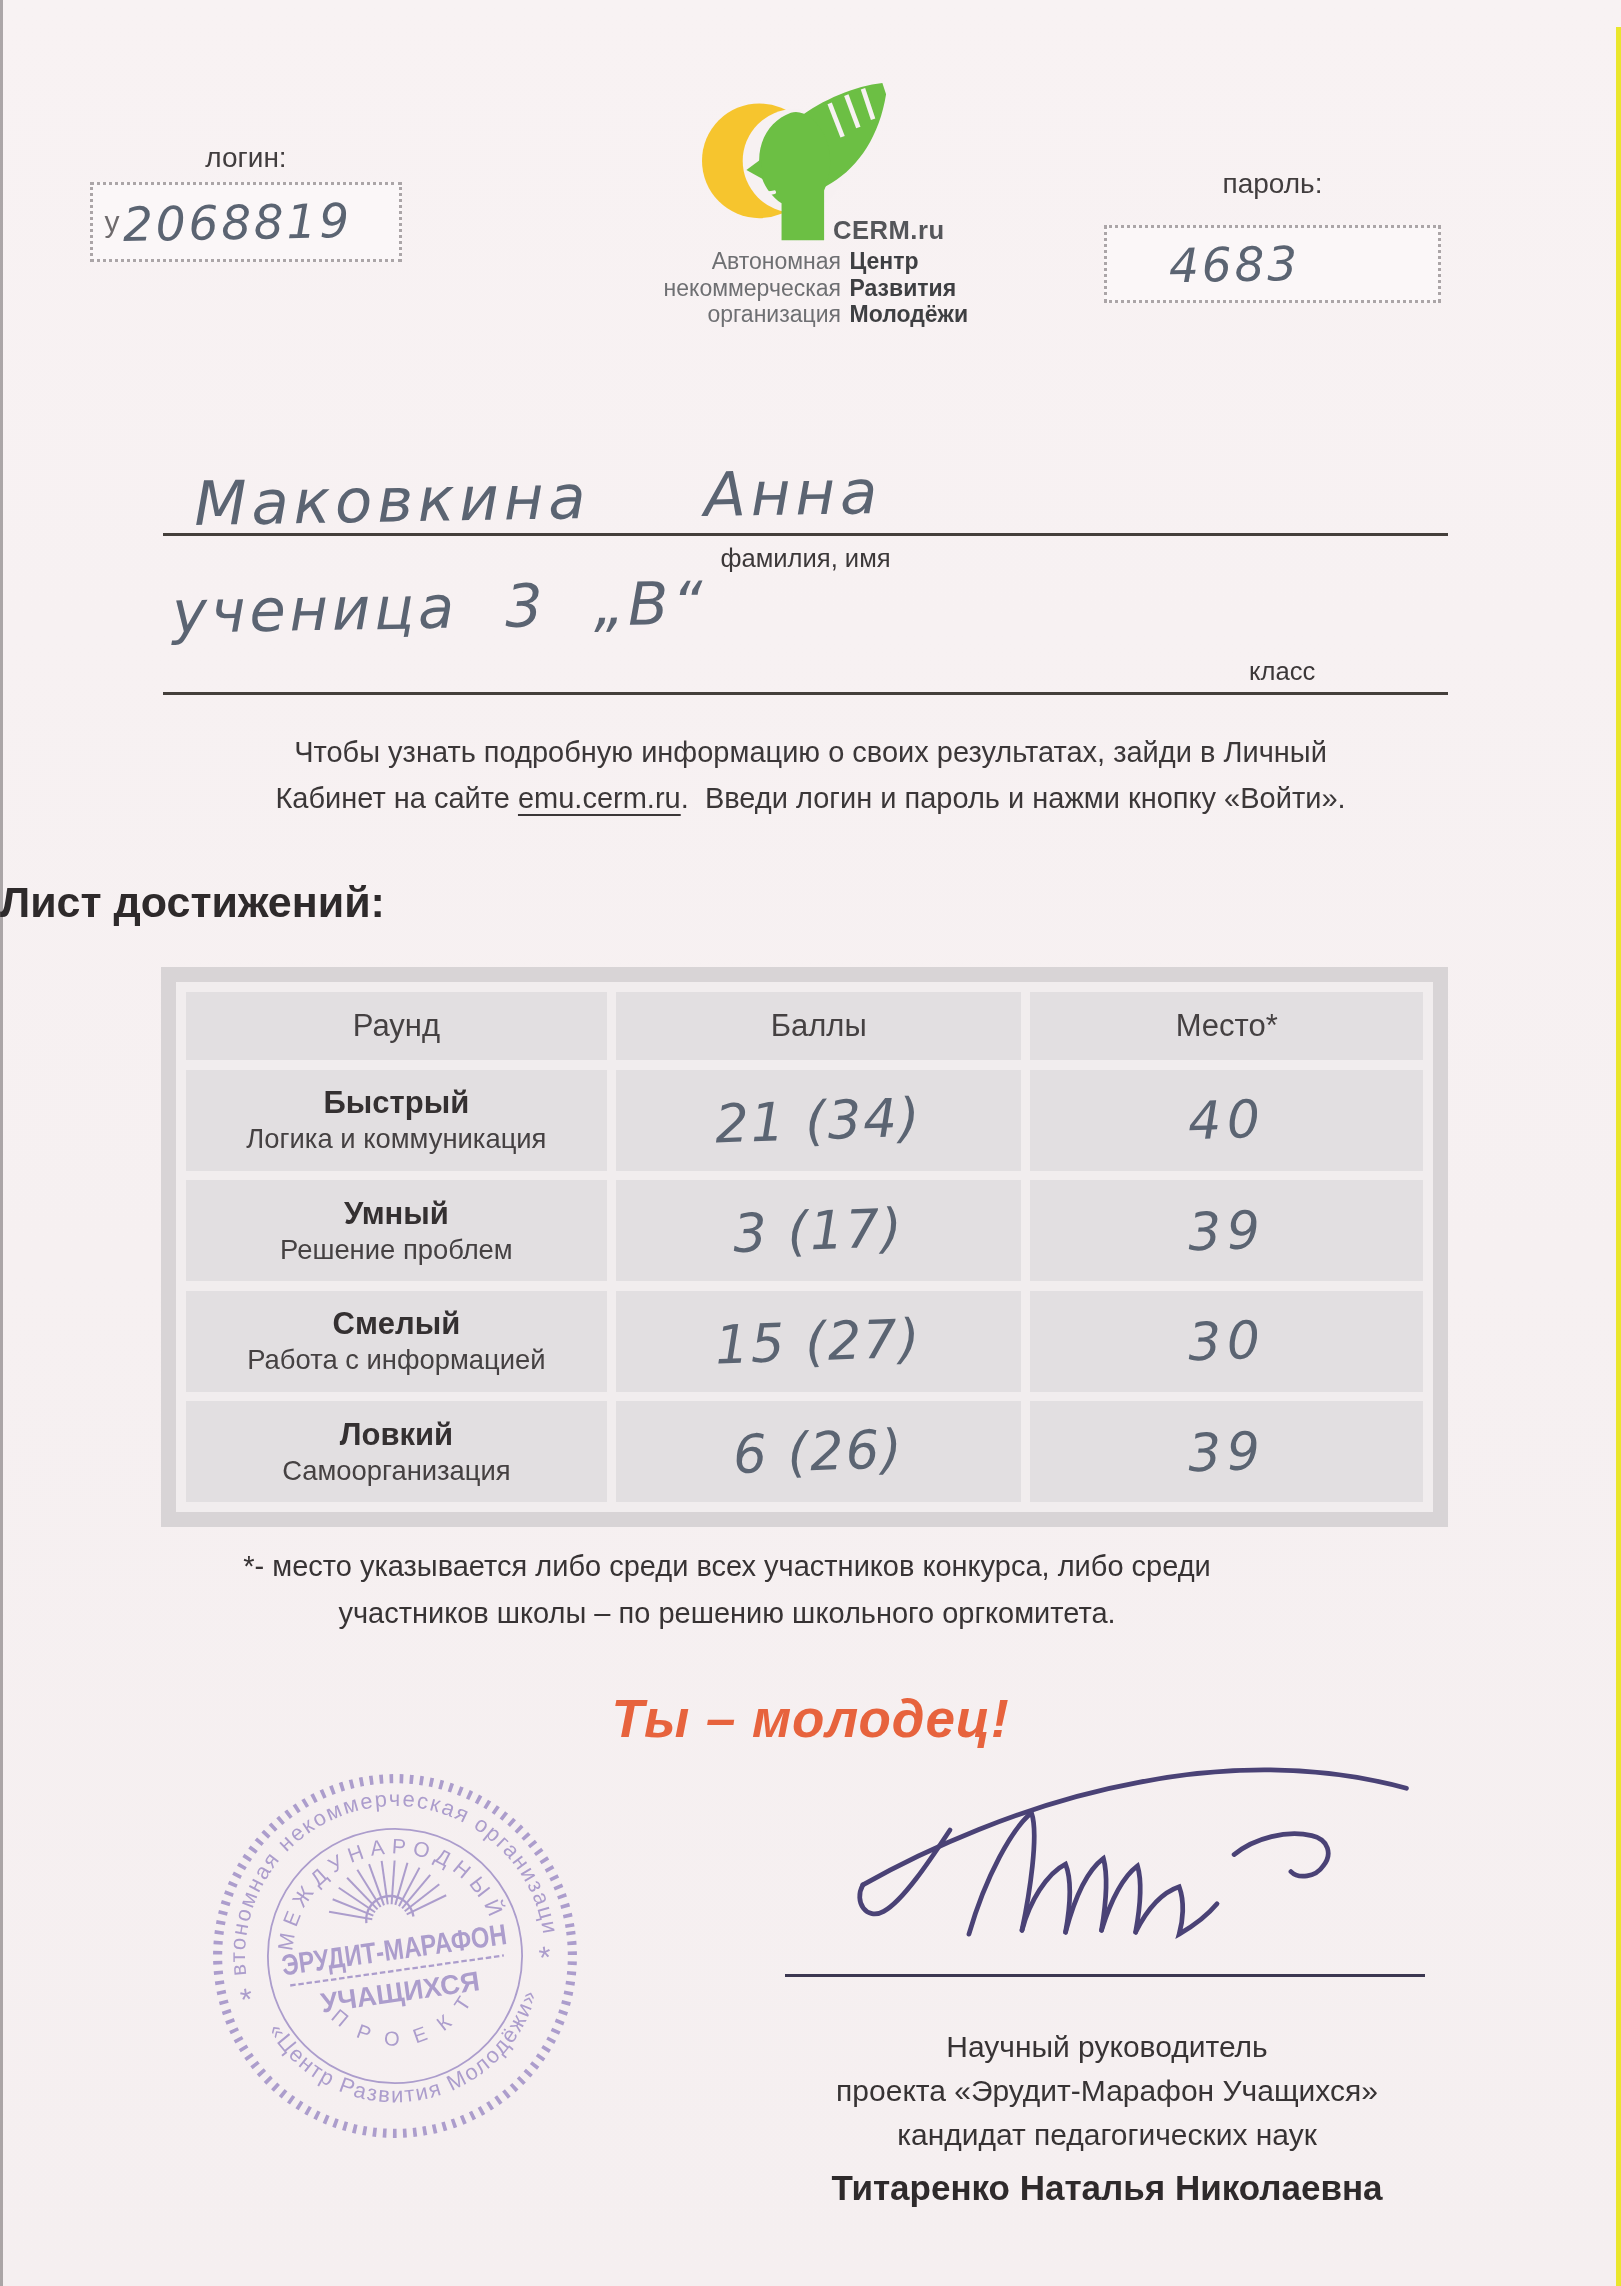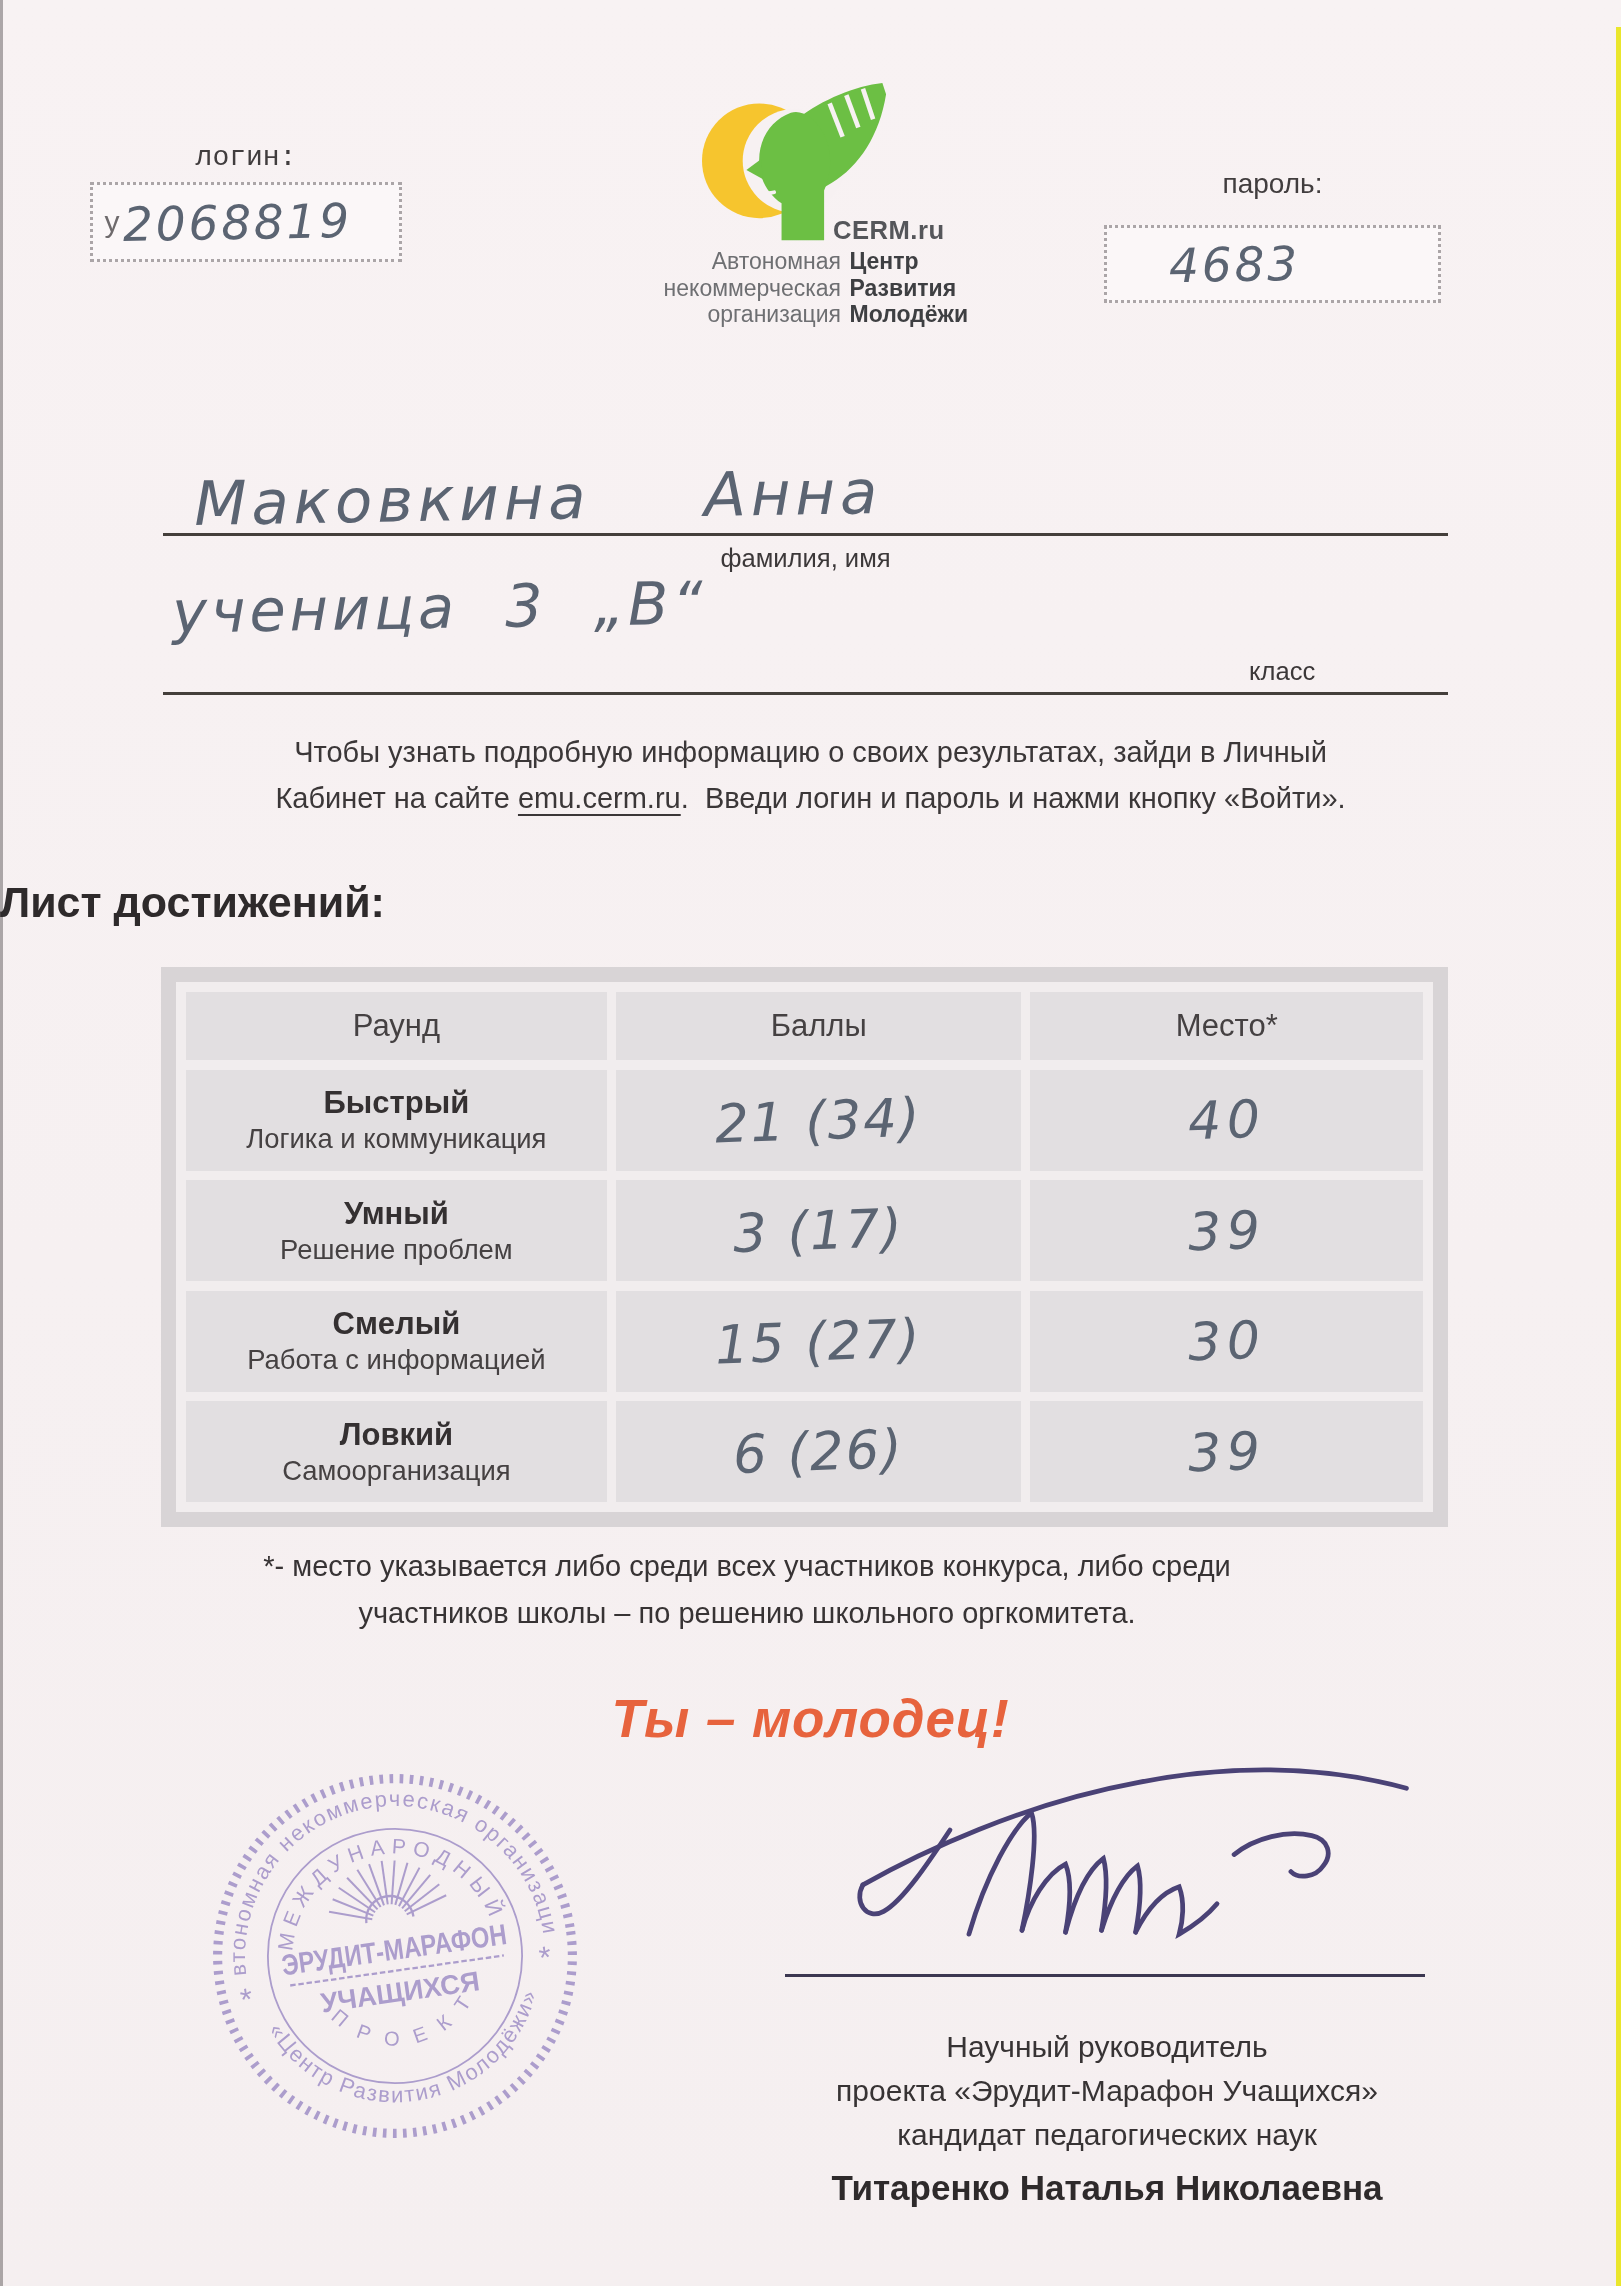--- a/index.html
+++ b/index.html
@@ -11,21 +11,21 @@
   .abs{position:absolute;}
   
   .edge-left{left:0;top:0;width:2.8px;height:100%;background:#6d686a;opacity:.55;}
   .edge-right-yellow{right:0;top:26.5px;width:4.7px;height:2260px;background:#eae62c;}
   
   .cred-label{font-size:28px;color:#413d3e;text-align:center;}
   .cred-box{
     background:#fbf7f8;border:3.8px dotted #aba5a7;box-sizing:border-box;
     display:flex;align-items:center;
   }
-  .login-label{left:90px;top:142px;width:312px;font-family:Liberation Mono, monospace;}
+  .login-label{left:90px;top:142px;width:312px;}
   .login-box{left:90px;top:182px;width:312px;height:80px;padding-left:11.4px;}
   .login-prefix{font-size:30px;color:#6e6a6c;margin-right:3.8px;}
   .password-label{left:1104px;top:168px;width:337px;}
   .password-box{left:1104px;top:225px;width:337px;height:78px;padding-left:62px;}
   .hand{
     font-family:"DejaVu Sans", sans-serif;font-style:italic;color:#5b6472;
     display:inline-block;
   }
   .hand-cred{font-size:47px;transform:rotate(-1deg);letter-spacing:2.8px;}
   
@@ -56,21 +56,21 @@
     border:15px solid #d8d4d6;background:#f1edee;padding:10px;
     display:grid;grid-template-columns:1.04fr 1fr .97fr;
     grid-template-rows:68px 101px 101px 101px 101px;gap:9.5px;
   }
   .cell{background:#e2dfe1;display:flex;flex-direction:column;align-items:center;justify-content:center;}
   .col-header{font-size:31px;color:#454142;}
   .round-name{font-size:31px;font-weight:bold;color:#343031;line-height:38px;}
   .round-sub{font-size:27.4px;color:#454142;line-height:34px;}
   .hand-score{font-size:53px;transform:rotate(-2deg);letter-spacing:1.9px;}
   .hand-place{font-size:52px;transform:rotate(-2deg);letter-spacing:5.7px;}
-  .footnote{left:0;top:1543px;width:1454px;text-align:center;font-size:29px;line-height:47px;color:#373334;margin-left:20px;}
+  .footnote{left:0;top:1543px;width:1454px;text-align:center;font-size:29px;line-height:47px;color:#373334;}
   
   .praise{left:0;top:1688px;width:1621px;text-align:center;
     font-size:53px;font-weight:bold;font-style:italic;color:#e7633d;letter-spacing:0.9px;}
   
   .stamp-svg{left:203px;top:1764px;width:384px;height:384px;transform:rotate(-8deg);opacity:.88;}
   
   .sign-svg{left:825px;top:1739px;width:625px;height:252px;}
   .sign-rule{left:785px;top:1974px;width:640px;background:#3c3751;}
   
   .footer-block{left:738px;top:2025px;width:738px;text-align:center;color:#373334;}

